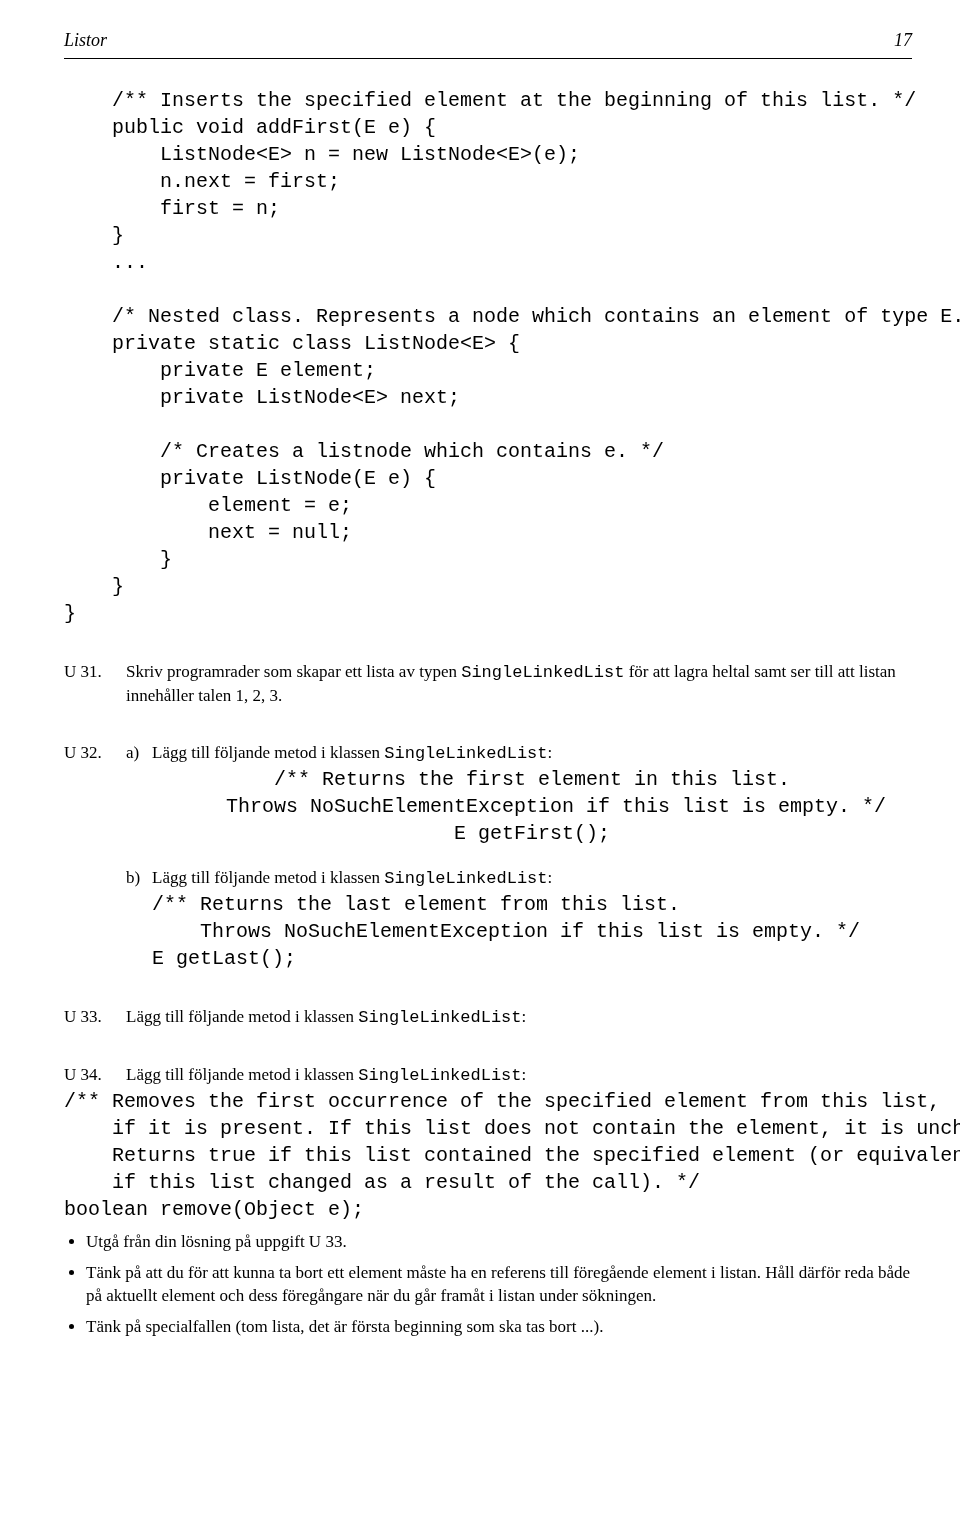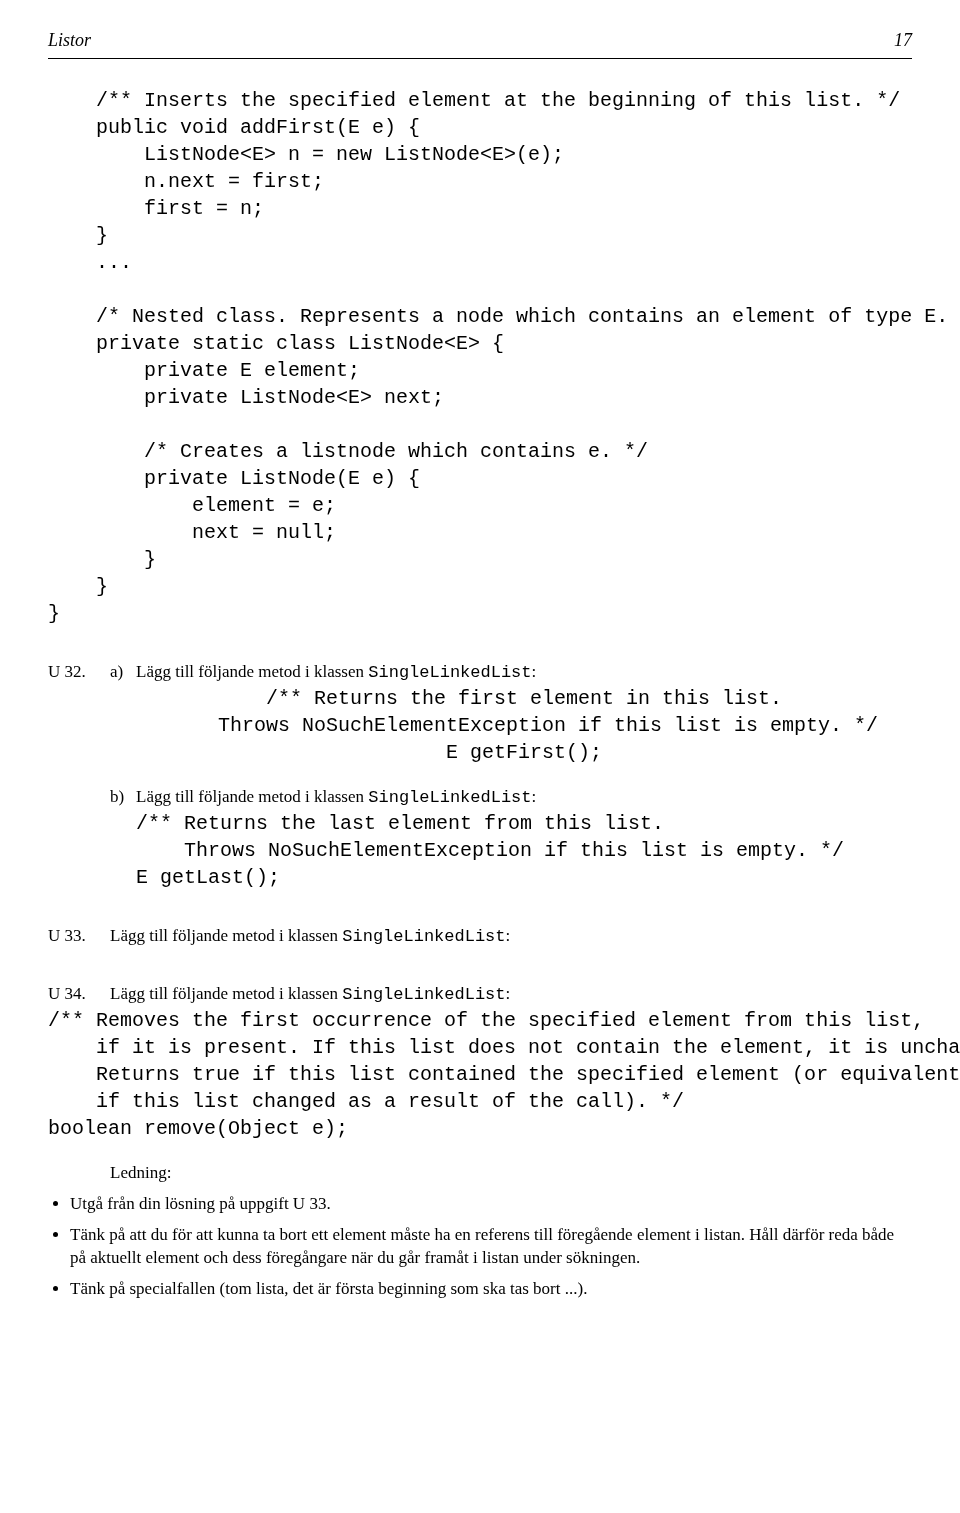--- a/index.html
+++ b/index.html
@@ -7,21 +7,21 @@
     padding: 0;
     background: #fff;
     font-family: "Palatino Linotype", "Book Antiqua", Palatino, Georgia, serif;
     color: #000;
     font-size: 17px;
     line-height: 1.35;
   }
   .page {
     width: 960px;
     margin: 0 auto;
-    padding: 28px 48px 60px 48px;
+    padding: 28px 48px 60px 64px;
     box-sizing: border-box;
   }
   .running-head {
     font-style: italic;
     display: flex;
     justify-content: space-between;
     font-size: 18px;
     margin-bottom: 6px;
   }
   .rule {
@@ -99,20 +99,26 @@
         private ListNode&lt;E&gt; next;
 
         /* Creates a listnode which contains e. */
         private ListNode(E e) {
             element = e;
             next = null;
         }
     }
 }</pre>
 
+  <div class="block exercise">
+    <div class="ex-label">U 31.</div>
+    <div class="ex-body body-text">
+      <span>Skriv programrader som skapar ett lista av typen </span><span class="mono">SingleLinkedList</span><span> för att lagra heltal samt ser till att listan innehåller talen 1, 2, 3.</span>
+    </div>
+  </div>
 
   <div class="block exercise">
     <div class="ex-label">U 32.</div>
     <div class="ex-body">
       <div class="sub" style="margin-top:0;">
         <div class="sub-label">a)</div>
         <div class="body-text">
           <span>Lägg till följande metod i klassen </span><span class="mono">SingleLinkedList</span><span>:</span>
         </div>
       </div>
@@ -144,20 +150,19 @@
     <div class="ex-body body-text">
       <span>Lägg till följande metod i klassen </span><span class="mono">SingleLinkedList</span><span>:</span>
     </div>
   </div>
   <pre class="code indent-code para-gap-sm">/** Removes the first occurrence of the specified element from this list,
     if it is present. If this list does not contain the element, it is unchanged.
     Returns true if this list contained the specified element (or equivalently,
     if this list changed as a result of the call). */
 boolean remove(Object e);</pre>
 
-  <div class="indent-code para-gap body-text">Ledning:</div>
   <ul class="bullets indent-code body-text">
     <li>Utgå från din lösning på uppgift U 33.</li>
     <li>Tänk på att du för att kunna ta bort ett element måste ha en referens till föregående element i listan. Håll därför reda både på aktuellt element och dess föregångare när du går framåt i listan under sökningen.</li>
     <li>Tänk på specialfallen (tom lista, det är första beginning som ska tas bort ...).</li>
   </ul>
 
 </div>
 
 </body></html>

